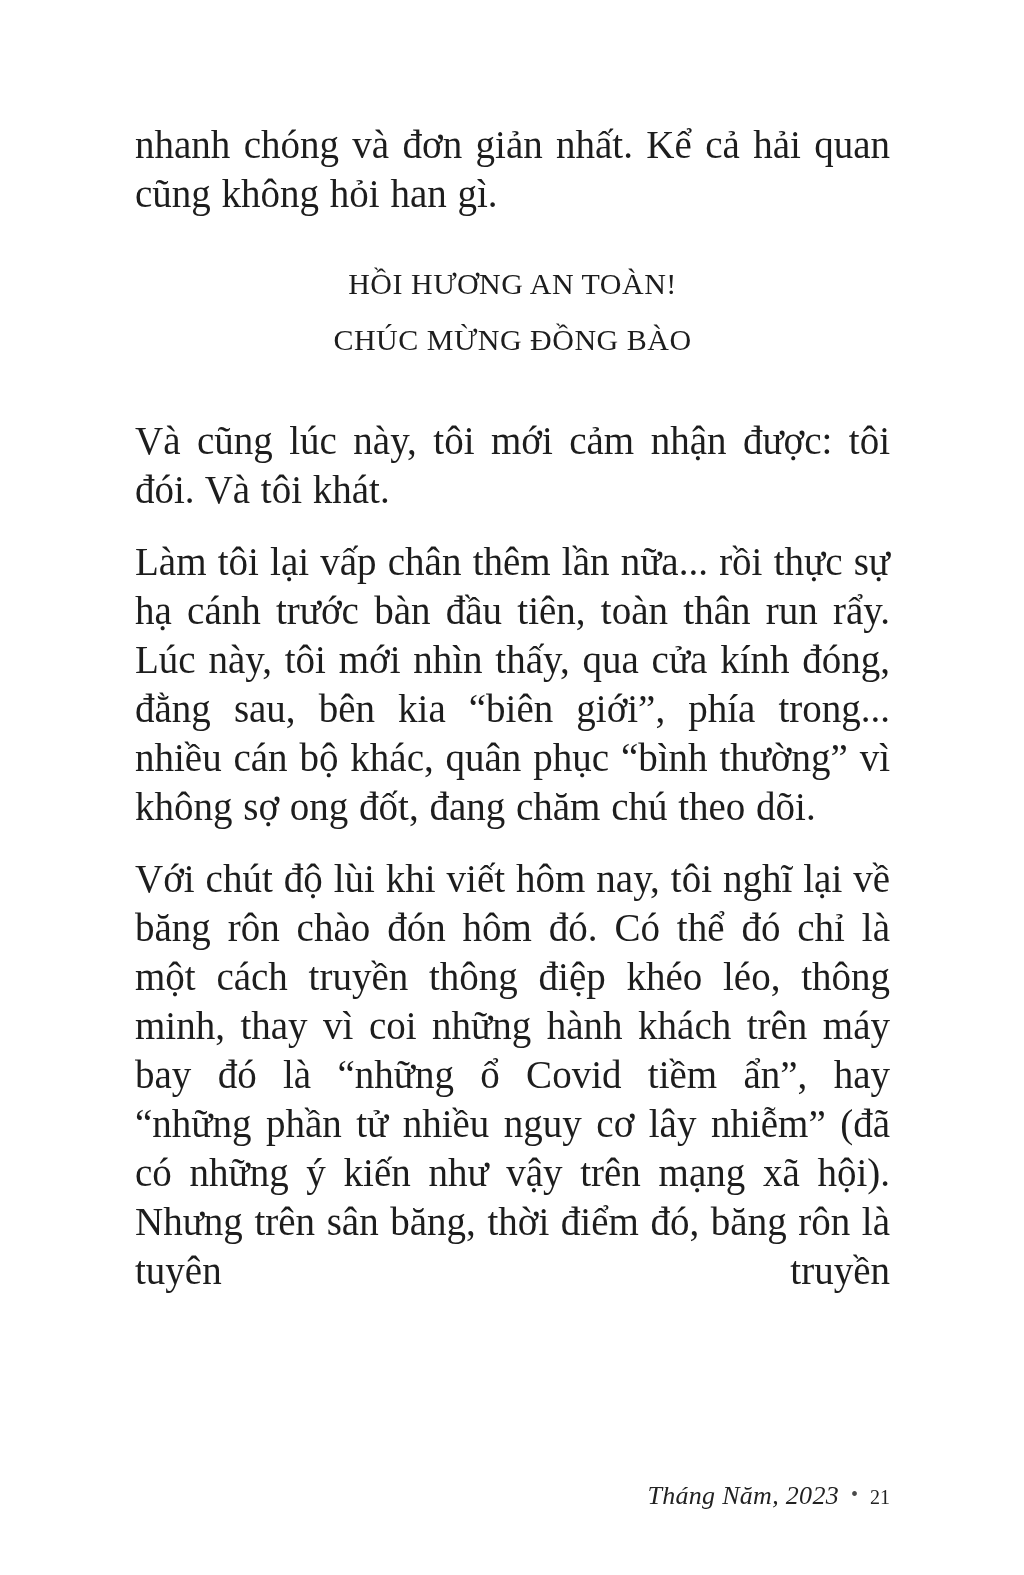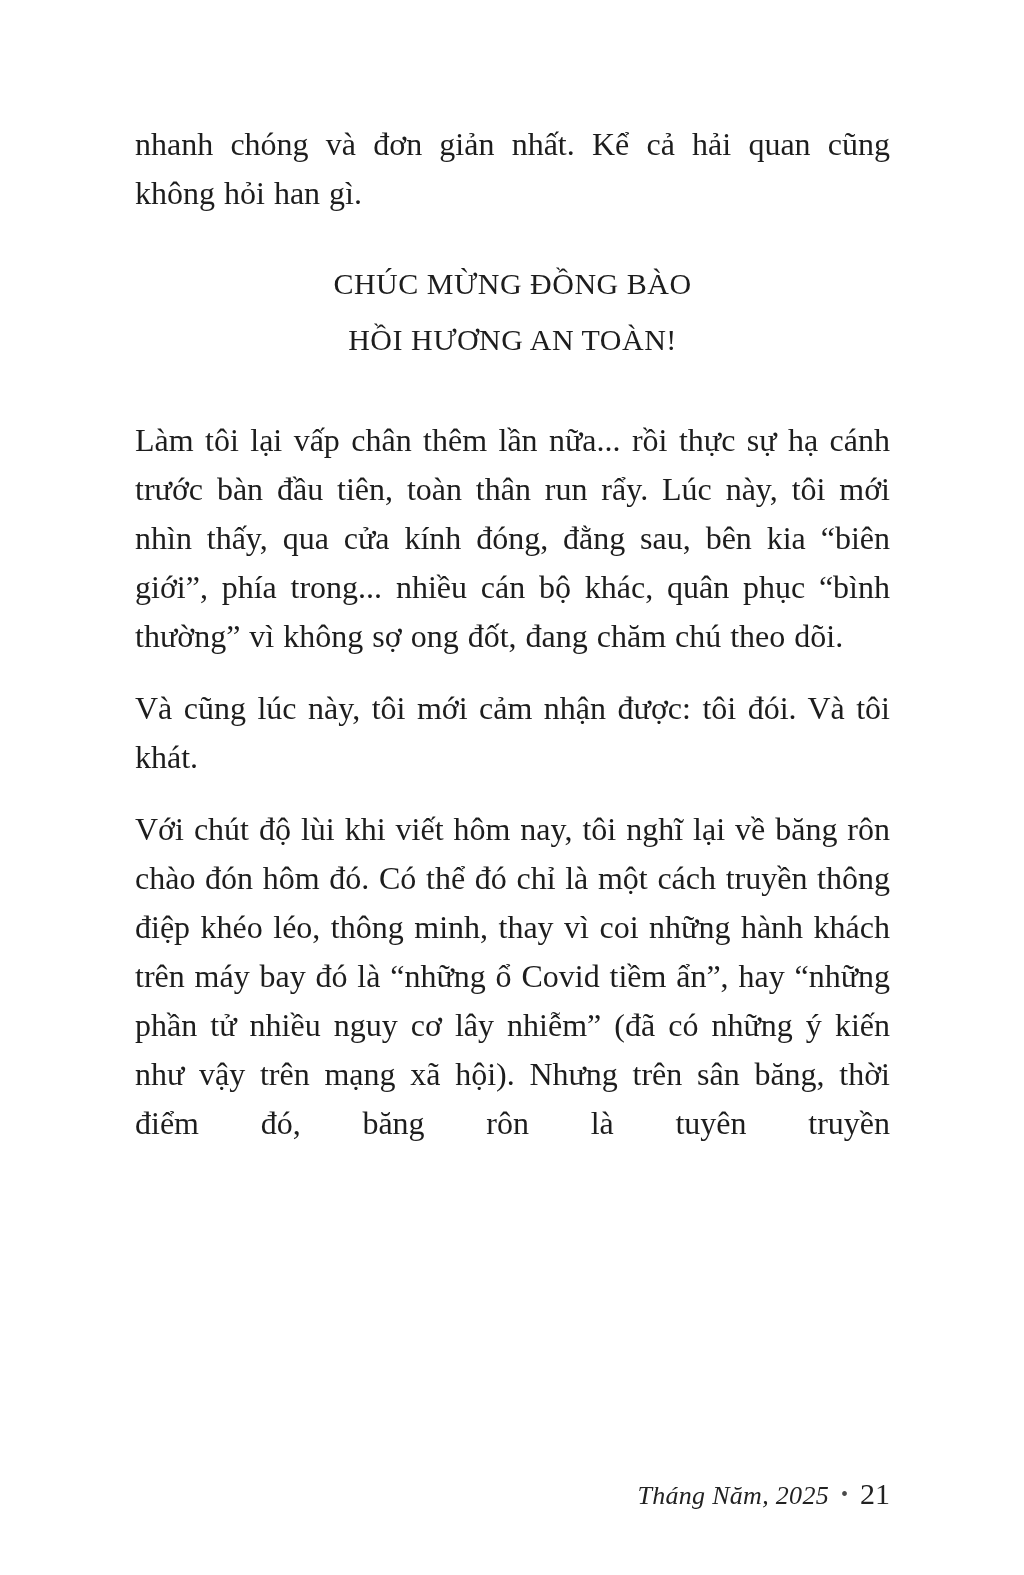--- a/index.html
+++ b/index.html
@@ -18,21 +18,21 @@
     position: relative;
     width: 1024px;
     height: 1575px;
     box-sizing: border-box;
     padding: 120px 134px 0 135px;
     background: #ffffff;
     overflow: hidden;
   }
   .body-text p {
     margin: 0 0 23px 0;
-    font-size: 32px;
+    font-size: 39px;
     line-height: 49px;
     text-align: justify;
     word-spacing: 1px;
   }
   .body-text p.continues {
     text-align-last: justify;
     margin-bottom: 13px;
   }
   .banner {
     text-align: center;
@@ -57,43 +57,43 @@
   .footer .dot {
     display: inline-block;
     margin: 0 12px;
     color: #4a4a4a;
     font-size: 20px;
     vertical-align: 3px;
     font-style: normal;
   }
   .footer .pagenum {
     font-style: normal;
-    font-size: 30px;
+    font-size: 20px;
   }
 </style>
 </head>
 <body>
 
 <div class="page">
 
   <div class="body-text">
 
     <p>nhanh chóng và đơn giản nhất. Kể cả hải quan cũng không hỏi han gì.</p>
 
 
     <div class="banner">
+      <div>HỒI HƯƠNG AN TOÀN!</div>
       <div>CHÚC MỪNG ĐỒNG BÀO</div>
-      <div>HỒI HƯƠNG AN TOÀN!</div>
     </div>
 
+    <p>Và cũng lúc này, tôi mới cảm nhận được: tôi đói. Và tôi khát.</p>
+
     <p>Làm tôi lại vấp chân thêm lần nữa... rồi thực sự hạ cánh trước bàn đầu tiên, toàn thân run rẩy. Lúc này, tôi mới nhìn thấy, qua cửa kính đóng, đằng sau, bên kia “biên giới”, phía trong... nhiều cán bộ khác, quân phục “bình thường” vì không sợ ong đốt, đang chăm chú theo dõi.</p>
-
-    <p>Và cũng lúc này, tôi mới cảm nhận được: tôi đói. Và tôi khát.</p>
 
     <p class="continues">Với chút độ lùi khi viết hôm nay, tôi nghĩ lại về băng rôn chào đón hôm đó. Có thể đó chỉ là một cách truyền thông điệp khéo léo, thông minh, thay vì coi những hành khách trên máy bay đó là “những ổ Covid tiềm ẩn”, hay “những phần tử nhiều nguy cơ lây nhiễm” (đã có những ý kiến như vậy trên mạng xã hội). Nhưng trên sân băng, thời điểm đó, băng rôn là tuyên truyền</p>
 
   </div>
 
   <div class="footer">
-    <span class="date">Tháng Năm, 2025</span><span class="dot">•</span><span class="pagenum">21</span>
+    <span class="date">Tháng Năm, 2023</span><span class="dot">•</span><span class="pagenum">21</span>
   </div>
 
 </div>
 
 </body></html>

